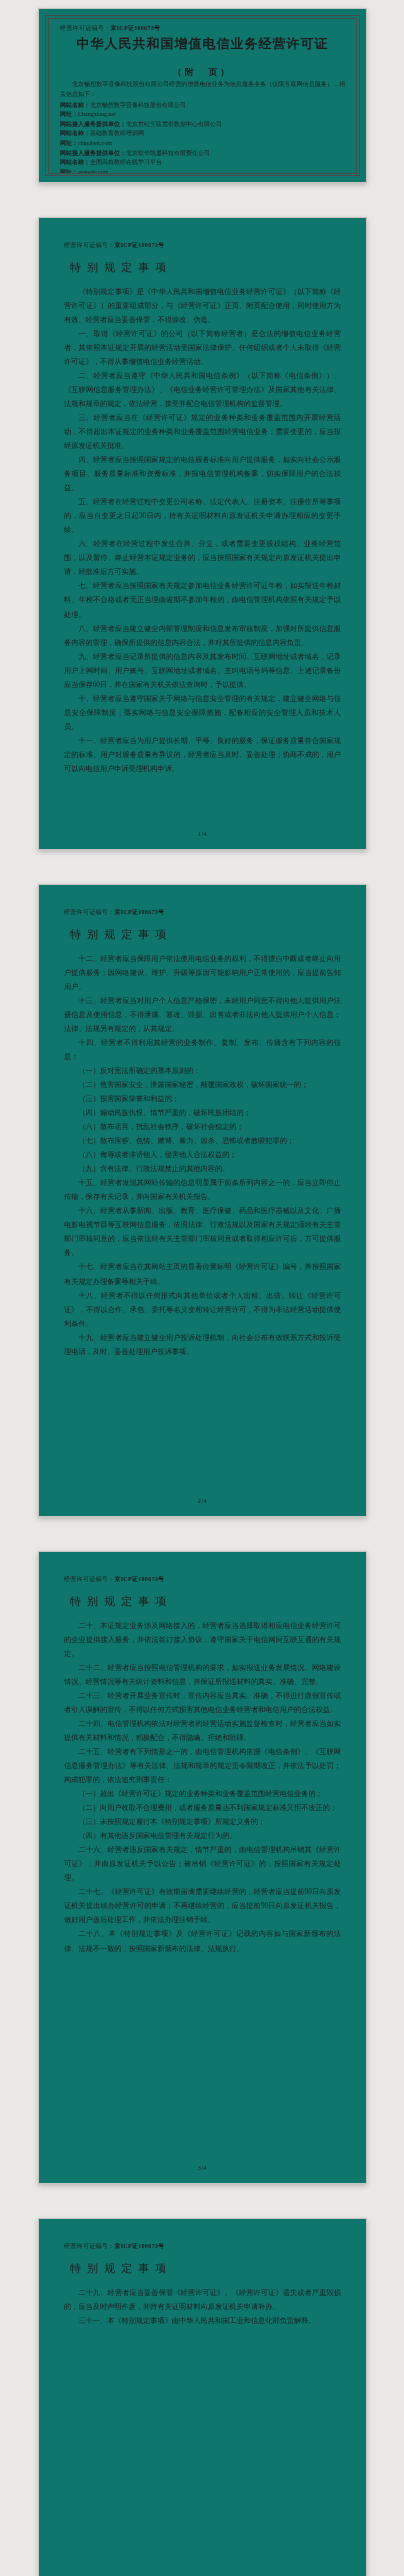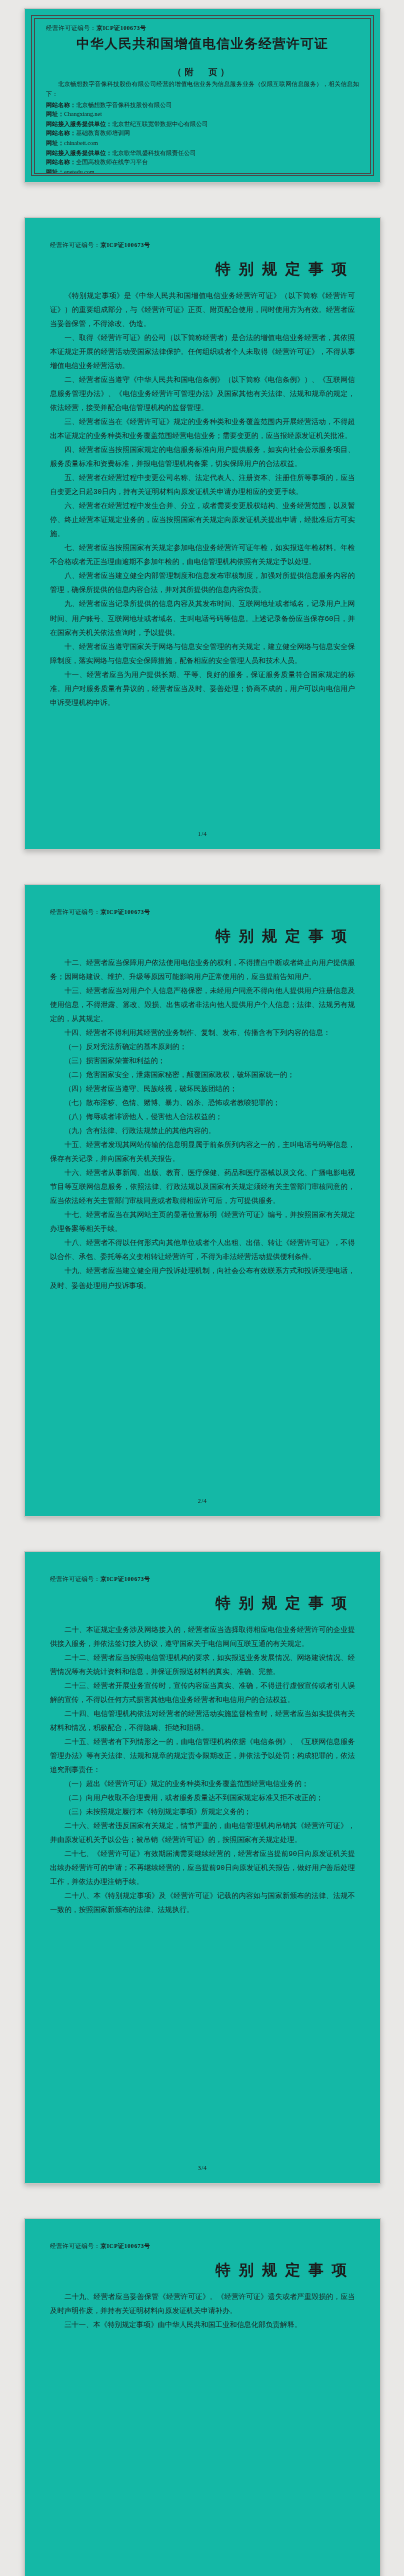--- a/index.html
+++ b/index.html
@@ -5,23 +5,23 @@
   html,body{margin:0;padding:0;}
   body{
     width:405px;
     min-height:2873px;
     background:#e9e8e6;
     font-family:"Liberation Serif","DejaVu Serif",serif;
     color:#1c1c1c;
     -webkit-font-smoothing:antialiased;
   }
   .page{
-    width:357px;
+    width:329px;
     margin:0 auto 34px;
-    background:#14b8a6;
+    background:#0f766e;
     border:0.5px solid #c6c5c2;
     box-shadow:0 1.5px 5.2px rgba(0,0,0,.22);
     box-sizing:border-box;
     position:relative;
   }
   
   .cert{height:175px;padding:6.2px;margin-top:8.2px;overflow:hidden;}
   .cert-frame{
     border:0.8px solid #4a4a48;
     padding:1.5px;height:100%;box-sizing:border-box;
@@ -49,33 +49,32 @@
     margin-top:15px;
   }
   .cert-body{font-size:6px;line-height:1.6;}
   .cert-intro{margin:2.1px 0 1px;text-indent:2em;text-align:justify;}
   .entry-line{text-align:justify;}
   .entry-label{font-weight:bold;}
   
   .prov{height:633px;padding:23px 25px 20.6px;overflow:hidden;}
   .prov-title{
     margin:10.3px 0 9.3px;
-    text-align:right;
-    font-size:15px;
-    font-weight:bold;
+    text-align:left;
+    font-size:11px;
+    font-weight:normal;
     letter-spacing:.55em;
     text-indent:.55em;
   }
   .prov-body p{
     margin:0;
     font-size:7.2px;
     line-height:1.95;
     text-indent:2em;
     text-align:justify;
-    font-family:Liberation Mono, monospace;
   }
   .page-no{
     position:absolute;
     bottom:12.4px;left:0;right:0;
     text-align:center;
     font-size:6.2px;
     letter-spacing:0.5px;
   }
 </style>
 </head>
@@ -136,27 +135,28 @@
   <section class="page prov">
     <div class="lic-line">
       <span>经营许可证编号：</span><span class="lic-no">京ICP证100673号</span>
     </div>
     <h2 class="prov-title">特别规定事项</h2>
     <div class="prov-body">
         <p>十二、经营者应当保障用户依法使用电信业务的权利，不得擅自中断或者终止向用户提供服务；因网络建设、维护、升级等原因可能影响用户正常使用的，应当提前告知用户。</p>
         <p>十三、经营者应当对用户个人信息严格保密，未经用户同意不得向他人提供用户注册信息及使用信息，不得泄露、篡改、毁损、出售或者非法向他人提供用户个人信息；法律、法规另有规定的，从其规定。</p>
         <p>十四、经营者不得利用其经营的业务制作、复制、发布、传播含有下列内容的信息：</p>
         <p>（一）反对宪法所确定的基本原则的；</p>
+        <p>（二）危害国家安全，泄露国家秘密，颠覆国家政权，破坏国家统一的；</p>
         <p>（三）损害国家荣誉和利益的；</p>
-        <p>（二）危害国家安全，泄露国家秘密，颠覆国家政权，破坏国家统一的；</p>
-        <p>（四）经营者应当遵守、民族歧视，破坏民族团结的；</p>
+        <p>（四）煽动民族仇恨、情节严重的，破坏民族团结的；</p>
+        <p>（六）散布谣言，扰乱社会秩序，破坏社会稳定的；</p>
         <p>（七）散布淫秽、色情、赌博、暴力、凶杀、恐怖或者教唆犯罪的；</p>
         <p>（八）侮辱或者诽谤他人，侵害他人合法权益的；</p>
         <p>（九）含有法律、行政法规禁止的其他内容的。</p>
-        <p>十五、经营者发现其网站传输的信息明显属于前条所列内容之一的，主叫电话号码等信息，保存有关记录，并向国家有关机关报告。</p>
+        <p>十五、经营者发现其网站传输的信息明显属于前条所列内容之一的，应当立即停止传输，保存有关记录，并向国家有关机关报告。</p>
         <p>十六、经营者从事新闻、出版、教育、医疗保健、药品和医疗器械以及文化、广播电影电视节目等互联网信息服务，依照法律、行政法规以及国家有关规定须经有关主管部门审核同意的，应当依法经有关主管部门审核同意或者取得相应许可后，方可提供服务。</p>
         <p>十七、经营者应当在其网站主页的显著位置标明《经营许可证》编号，并按照国家有关规定办理备案等相关手续。</p>
         <p>十八、经营者不得以任何形式向其他单位或者个人出租、出借、转让《经营许可证》，不得以合作、承包、委托等名义变相转让经营许可，不得为非法经营活动提供便利条件。</p>
         <p>十九、经营者应当建立健全用户投诉处理机制，向社会公布有效联系方式和投诉受理电话，及时、妥善处理用户投诉事项。</p>
       </div>
     <div class="page-no">2/4</div>
   </section>
 
   <section class="page prov">
     <div class="lic-line">
@@ -165,20 +165,21 @@
     <h2 class="prov-title">特别规定事项</h2>
     <div class="prov-body">
         <p>二十、本证规定业务涉及网络接入的，经营者应当选择取得相应电信业务经营许可的企业提供接入服务，并依法签订接入协议，遵守国家关于电信网间互联互通的有关规定。</p>
         <p>二十二、经营者应当按照电信管理机构的要求，如实报送业务发展情况、网络建设情况、经营情况等有关统计资料和信息，并保证所报送材料的真实、准确、完整。</p>
         <p>二十三、经营者开展业务宣传时，宣传内容应当真实、准确，不得进行虚假宣传或者引人误解的宣传，不得以任何方式损害其他电信业务经营者和电信用户的合法权益。</p>
         <p>二十四、电信管理机构依法对经营者的经营活动实施监督检查时，经营者应当如实提供有关材料和情况，积极配合，不得隐瞒、拒绝和阻碍。</p>
         <p>二十五、经营者有下列情形之一的，由电信管理机构依据《电信条例》、《互联网信息服务管理办法》等有关法律、法规和规章的规定责令限期改正，并依法予以处罚；构成犯罪的，依法追究刑事责任：</p>
         <p>（一）超出《经营许可证》规定的业务种类和业务覆盖范围经营电信业务的；</p>
         <p>（二）向用户收取不合理费用，或者服务质量达不到国家规定标准又拒不改正的；</p>
         <p>（三）未按照规定履行本《特别规定事项》所规定义务的；</p>
+        <p>（四）有其他违反国家电信管理有关规定行为的。</p>
         <p>二十六、经营者违反国家有关规定，情节严重的，由电信管理机构吊销其《经营许可证》，并由原发证机关予以公告；被吊销《经营许可证》的，按照国家有关规定处理。</p>
         <p>二十七、《经营许可证》有效期届满需要继续经营的，经营者应当提前90日向原发证机关提出续办经营许可的申请；不再继续经营的，应当提前90日向原发证机关报告，做好用户善后处理工作，并依法办理注销手续。</p>
         <p>二十八、本《特别规定事项》及《经营许可证》记载的内容如与国家新颁布的法律、法规不一致的，按照国家新颁布的法律、法规执行。</p>
       </div>
     <div class="page-no">3/4</div>
   </section>
 
   <section class="page prov">
     <div class="lic-line">
       <span>经营许可证编号：</span><span class="lic-no">京ICP证100673号</span>

